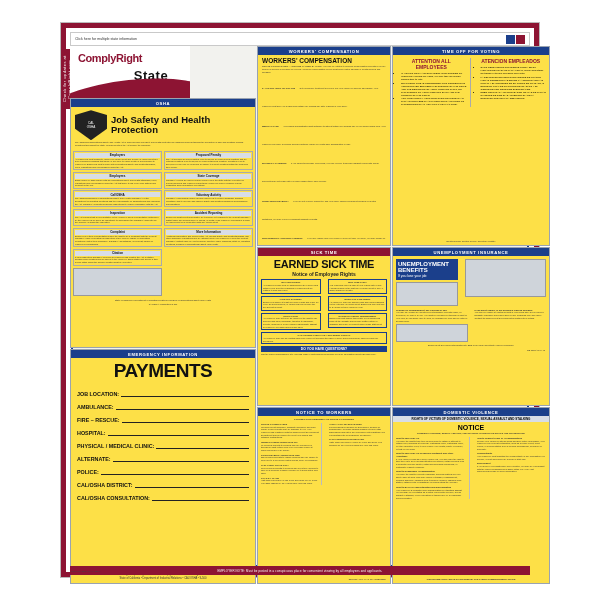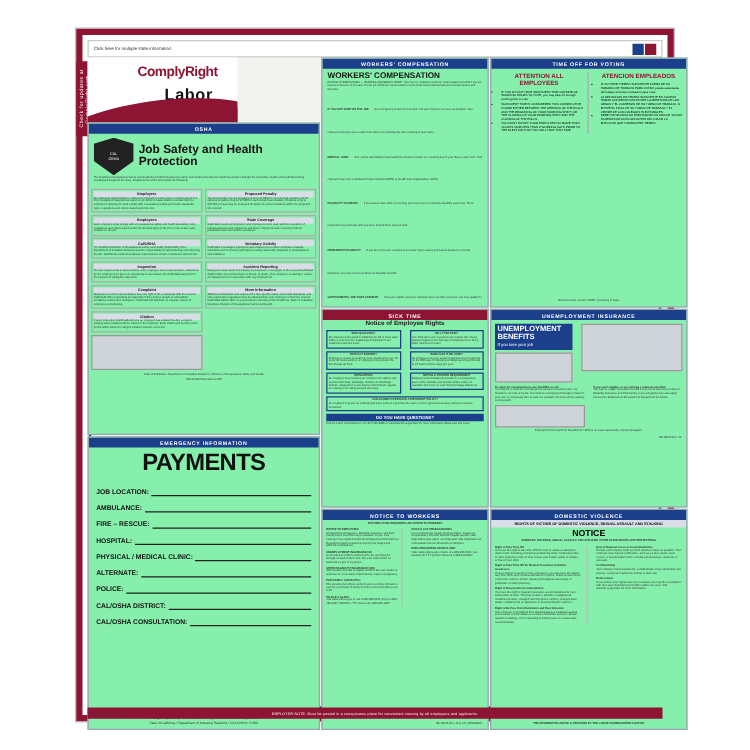--- a/index.html
+++ b/index.html
@@ -43,41 +43,41 @@
     font-size:3.6px;color:#333;padding-left:4px;
   }
   .topstrip .sq{width:9px;height:9px;background:#1b3f8b;margin-left:2px;}
   .topstrip .sq2{width:9px;height:9px;background:#8d1433;margin-left:1px;}
 
   
   .sheet{
     position:absolute;left:9px;top:23px;right:9px;bottom:14px;
   }
   .panel{
-    position:absolute;background:#86efac;border:1px solid #9aa3b0;
+    position:absolute;background:#fde047;border:1px solid #9aa3b0;
     box-sizing:border-box;overflow:hidden;
   }
   .phead{
     background:#1b3f8b;color:#fff;font-size:4.2px;font-weight:bold;
     text-align:center;letter-spacing:.6px;padding:1.6px 0;
   }
   .phead.red{background:#8d1433;}
   .ptitle{
     font-size:7px;font-weight:bold;text-align:center;color:#111;
     line-height:1.1;padding:2px 2px 1px;
   }
   .tiny2{font-size:2.2px;line-height:1.22;color:#333;}
 
   
   #brand{left:0;top:0;width:120px;height:52px;border:none;background:#fff;}
   .brandbar{
     position:absolute;left:0;top:0;width:100%;height:100%;
     background:linear-gradient(180deg,#ffffff 0%,#ffffff 55%,#ffffff 100%);
   }
-  .cr-logo{font-size:11px;font-weight:bold;color:#1b3f8b;letter-spacing:-.4px;margin-left:32px;}
+  .cr-logo{font-size:11px;font-weight:bold;color:#1b3f8b;letter-spacing:-.4px;}
   .cr-logo span{color:#8d1433;}
   .state-word{font-size:13px;font-weight:bold;color:#111;letter-spacing:.5px;}
   .state-sub{font-size:4.4px;font-weight:bold;color:#333;}
   .swoosh{
     position:absolute;left:-20px;bottom:-8px;width:160px;height:26px;
     background:#8d1433;border-radius:60% 60% 0 0/100% 100% 0 0;
     transform:rotate(-6deg);
   }
   .swoosh2{
     position:absolute;left:-20px;bottom:-13px;width:160px;height:26px;
@@ -157,21 +157,21 @@
   </div>
 
   <div class="sheet">
 
     <div class="panel" id="brand">
       <div class="brandbar"></div>
       <div style="position:absolute;left:8px;top:6px;">
         <div class="cr-logo"><span>Comply</span><span style="color:#8d1433">Right</span></div>
       </div>
       <div style="position:absolute;left:46px;top:22px;text-align:center;width:70px;">
-        <div class="state-word">Labor</div>
+        <div class="state-word">State</div>
         <div class="state-sub">State Labor Law Postings</div>
       </div>
       <div class="swoosh2"></div>
       <div class="swoosh"></div>
     </div>
 
     <div class="panel" id="osha">
       <div class="phead">OSHA</div>
       <div style="display:flex;align-items:center;gap:4px;padding:3px 4px 1px;">
         <div class="osha-shield">CAL<br>OSHA</div>
@@ -266,20 +266,21 @@
             <li>LA DEFINICION DE TIEMPO SUFICIENTE ES CUATRO HORAS CONSECUTIVAS ENTRE LA APERTURA DE LAS URNAS Y EL COMIENZO DE SU TURNO DE TRABAJO, O ENTRE EL FINAL DE SU TURNO DE TRABAJO Y EL CIERRE DE LOS COLEGIOS ELECTORALES.</li>
             <li>DEBE NOTIFICAR A SU EMPLEADOR NO MAS DE 10 DIAS NI MENOS DE DOS DIAS ANTES DEL DIA DE LA ELECCION QUE TOMARA ESE TIEMPO.</li>
           </ul>
         </div>
       </div>
       <div class="tiny2" style="text-align:center;position:absolute;bottom:2px;width:100%;">Elections Code Section 14000 • Secretary of State</div>
     </div>
 
     <div class="panel" id="sick">
       <div class="phead red">SICK TIME</div>
+      <div class="ptitle" style="font-size:11px;letter-spacing:-.3px;">EARNED SICK TIME</div>
       <div style="font-size:5px;text-align:center;font-weight:bold;color:#222;margin-bottom:2px;">Notice of Employee Rights</div>
       <div class="two" style="padding:0 3px;">
         <div style="flex:1;">
           <div class="bluebox" style="margin-bottom:2px;">
             <div class="tiny2" style="font-weight:bold;text-align:center;">WHO QUALIFIES?</div>
             <div class="tiny2">All employees who work in California for 30 or more days within a year from the beginning of employment are entitled to paid sick leave.</div>
           </div>
           <div class="bluebox" style="margin-bottom:2px;">
             <div class="tiny2" style="font-weight:bold;text-align:center;">HOW IS IT EARNED?</div>
             <div class="tiny2">Employees accrue at least one hour of paid sick leave for every 30 hours worked, or employers may provide the full amount up front.</div>

